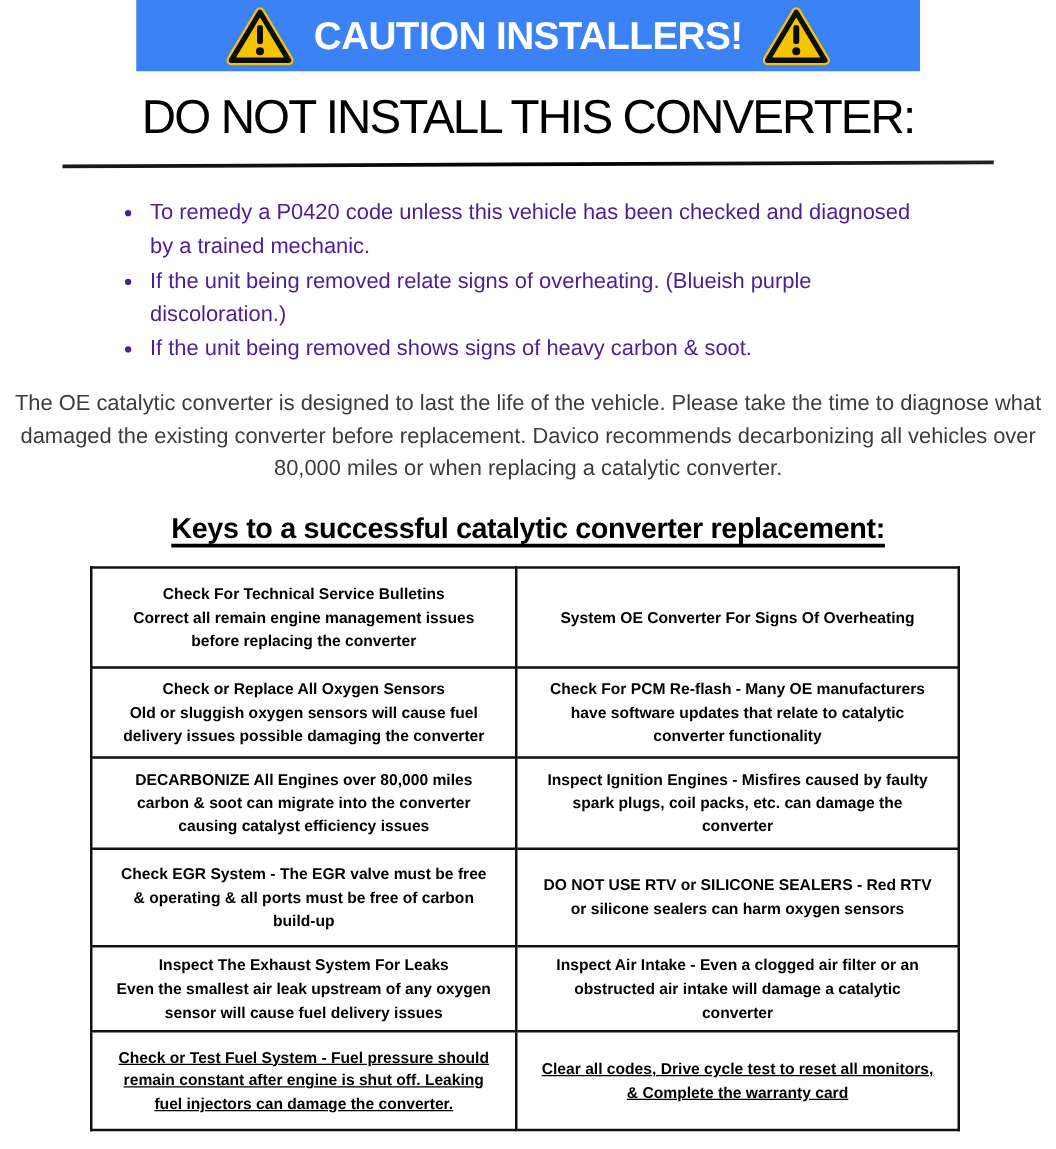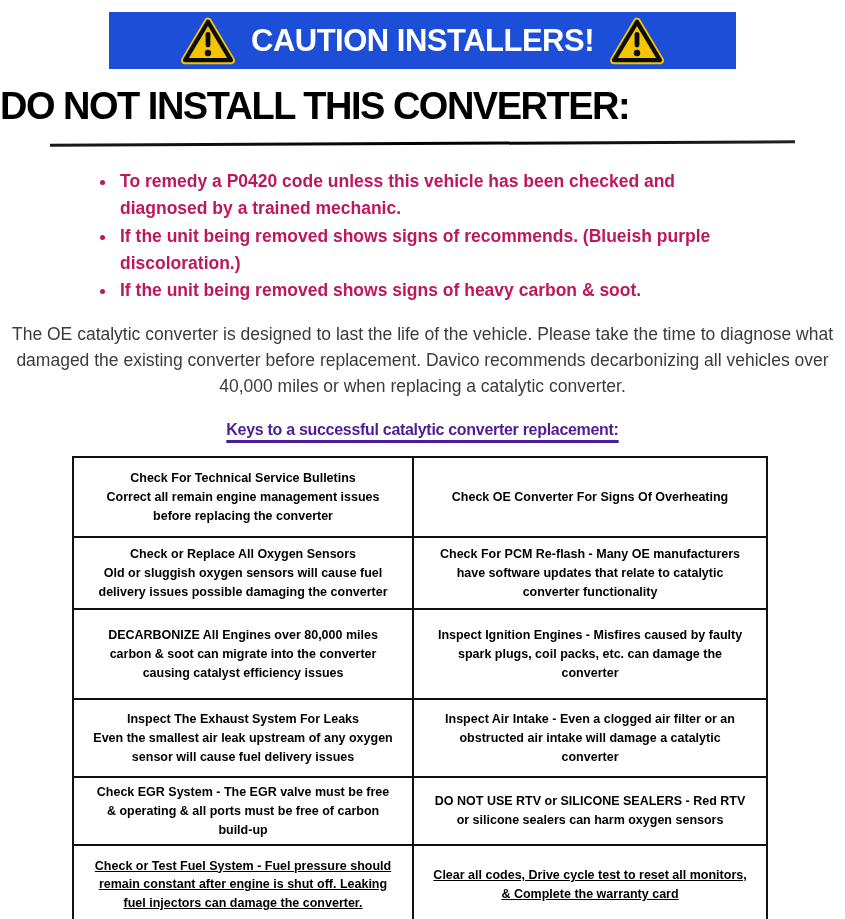--- a/index.html
+++ b/index.html
@@ -12,41 +12,42 @@
     margin: 0 auto;
     background: #ffffff;
     overflow: hidden;
     color: #000;
   }
 
   
   .banner {
     width: 627px;
     height: 57px;
-    margin: 12px auto;
-    background: #1d4ed8;
+    margin: 0 auto;
+    background: #3b82f6;
     display: flex;
     align-items: center;
     justify-content: center;
     gap: 16px;
   }
   .banner .tri-icon { width: 54px; height: 48px; display: block; }
   .banner-title {
     color: #ffffff;
     font-weight: bold;
     font-size: 31px;
     letter-spacing: -0.5px;
     white-space: nowrap;
   }
 
   
   .main-heading {
     margin-top: 16px;
+    text-align: center;
     font-size: 38px;
-    font-weight: bold;
+    font-weight: normal;
     letter-spacing: -1.5px;
     color: #000;
   }
   .rule {
     width: 745px;
     height: 3px;
     background: linear-gradient(90deg, #1a1a1a, #000 55%, #222);
     margin: 14px auto 0;
     border: none;
     transform: rotate(-0.25deg);
@@ -54,44 +55,44 @@
 
   
   .warning-list {
     margin-top: 23px;
     padding-left: 117px;
     padding-right: 108px;
     list-style: disc outside;
   }
   .warning-list li {
     font-size: 17.5px;
-    font-weight: bold;
+    font-weight: normal;
     line-height: 1.56;
-    color: #be185d;
+    color: #4c1d95;
     padding-left: 3px;
   }
 
   
   .intro {
     margin: 18px auto 0;
     width: 828px;
     text-align: center;
     font-size: 17.5px;
     line-height: 1.48;
     color: #3b3b3b;
   }
 
   
   .keys-heading {
     margin-top: 21px;
     text-align: center;
-    font-size: 16px;
+    font-size: 23px;
     font-weight: bold;
     letter-spacing: -0.3px;
-    color: #4c1d95;
+    color: #000000;
     text-decoration: underline;
     text-decoration-thickness: 2.5px;
     text-underline-offset: 5px;
   }
 
   
   .keys-table {
     margin: 17px 0 4px 72px;
     width: 696px;
     border-collapse: collapse;
@@ -105,21 +106,21 @@
     padding: 4px 18px;
     font-size: 12.5px;
     font-weight: bold;
     line-height: 1.5;
     color: #000;
   }
   .keys-table col.left-col  { width: 49%; }
   .keys-table col.right-col { width: 51%; }
   .keys-table tr:nth-child(1) { height: 80px; }
   .keys-table tr:nth-child(2) { height: 72px; }
-  .keys-table tr:nth-child(3) { height: 90px; }
+  .keys-table tr:nth-child(3) { height: 73px; }
   .keys-table tr:nth-child(4) { height: 78px; }
   .keys-table tr:nth-child(5) { height: 68px; }
   .keys-table tr:nth-child(6) { height: 79px; text-decoration: underline; }
   .cell-line:empty { display: none; }
 </style>
 </head>
 <body>
 
 <div class="page">
 
@@ -137,41 +138,41 @@
       <rect x="45.5" y="28" width="9" height="29" rx="4.5" fill="#0c0c0c"></rect>
       <circle cx="50" cy="67.5" r="6" fill="#0c0c0c"></circle>
     </svg>
   </header>
 
   <h1 class="main-heading">DO NOT INSTALL THIS CONVERTER:</h1>
   <div class="rule"></div>
 
   <ul class="warning-list">
     <li>To remedy a P0420 code unless this vehicle has been checked and diagnosed by a trained mechanic.</li>
-    <li>If the unit being removed shows signs of recommends. (Blueish purple discoloration.)</li>
+    <li>If the unit being removed relate signs of overheating. (Blueish purple discoloration.)</li>
     <li>If the unit being removed shows signs of heavy carbon &amp; soot.</li>
   </ul>
 
-  <p class="intro">The OE catalytic converter is designed to last the life of the vehicle. Please take the time to diagnose what damaged the existing converter before replacement. Davico recommends decarbonizing all vehicles over 40,000 miles or when replacing a catalytic converter.</p>
+  <p class="intro">The OE catalytic converter is designed to last the life of the vehicle. Please take the time to diagnose what damaged the existing converter before replacement. Davico recommends decarbonizing all vehicles over 80,000 miles or when replacing a catalytic converter.</p>
 
   <h2 class="keys-heading">Keys to a successful catalytic converter replacement:</h2>
 
   <table class="keys-table">
     <colgroup>
         <col class="left-col">
         <col class="right-col">
       </colgroup>
     <tbody>
       <tr>
         <td>
           <div class="cell-line">Check For Technical Service Bulletins</div>
           <div class="cell-line">Correct all remain engine management issues before replacing the converter</div>
         </td>
         <td>
-          <div class="cell-line">Check OE Converter For Signs Of Overheating</div>
+          <div class="cell-line">System OE Converter For Signs Of Overheating</div>
 
         </td>
       </tr>
       <tr>
         <td>
           <div class="cell-line">Check or Replace All Oxygen Sensors</div>
           <div class="cell-line">Old or sluggish oxygen sensors will cause fuel delivery issues possible damaging the converter</div>
         </td>
         <td>
           <div class="cell-line">Check For PCM Re-flash - Many OE manufacturers have software updates that relate to catalytic converter functionality</div>
@@ -183,40 +184,40 @@
           <div class="cell-line">DECARBONIZE All Engines over 80,000 miles carbon &amp; soot can migrate into the converter causing catalyst efficiency issues</div>
 
         </td>
         <td>
           <div class="cell-line">Inspect Ignition Engines - Misfires caused by faulty spark plugs, coil packs, etc. can damage the converter</div>
 
         </td>
       </tr>
       <tr>
         <td>
+          <div class="cell-line">Check EGR System - The EGR valve must be free &amp; operating &amp; all ports must be free of carbon build-up</div>
+
+        </td>
+        <td>
+          <div class="cell-line">DO NOT USE RTV or SILICONE SEALERS - Red RTV or silicone sealers can harm oxygen sensors</div>
+
+        </td>
+      </tr>
+      <tr>
+        <td>
           <div class="cell-line">Inspect The Exhaust System For Leaks</div>
           <div class="cell-line">Even the smallest air leak upstream of any oxygen sensor will cause fuel delivery issues</div>
         </td>
         <td>
           <div class="cell-line">Inspect Air Intake - Even a clogged air filter or an obstructed air intake will damage a catalytic converter</div>
 
         </td>
       </tr>
       <tr>
         <td>
-          <div class="cell-line">Check EGR System - The EGR valve must be free &amp; operating &amp; all ports must be free of carbon build-up</div>
-
-        </td>
-        <td>
-          <div class="cell-line">DO NOT USE RTV or SILICONE SEALERS - Red RTV or silicone sealers can harm oxygen sensors</div>
-
-        </td>
-      </tr>
-      <tr>
-        <td>
           <div class="cell-line">Check or Test Fuel System - Fuel pressure should remain constant after engine is shut off.  Leaking fuel injectors can damage the converter.</div>
 
         </td>
         <td>
           <div class="cell-line">Clear all codes,  Drive cycle test to reset all monitors, &amp; Complete the warranty card</div>
 
         </td>
       </tr>
     </tbody>
   </table>

